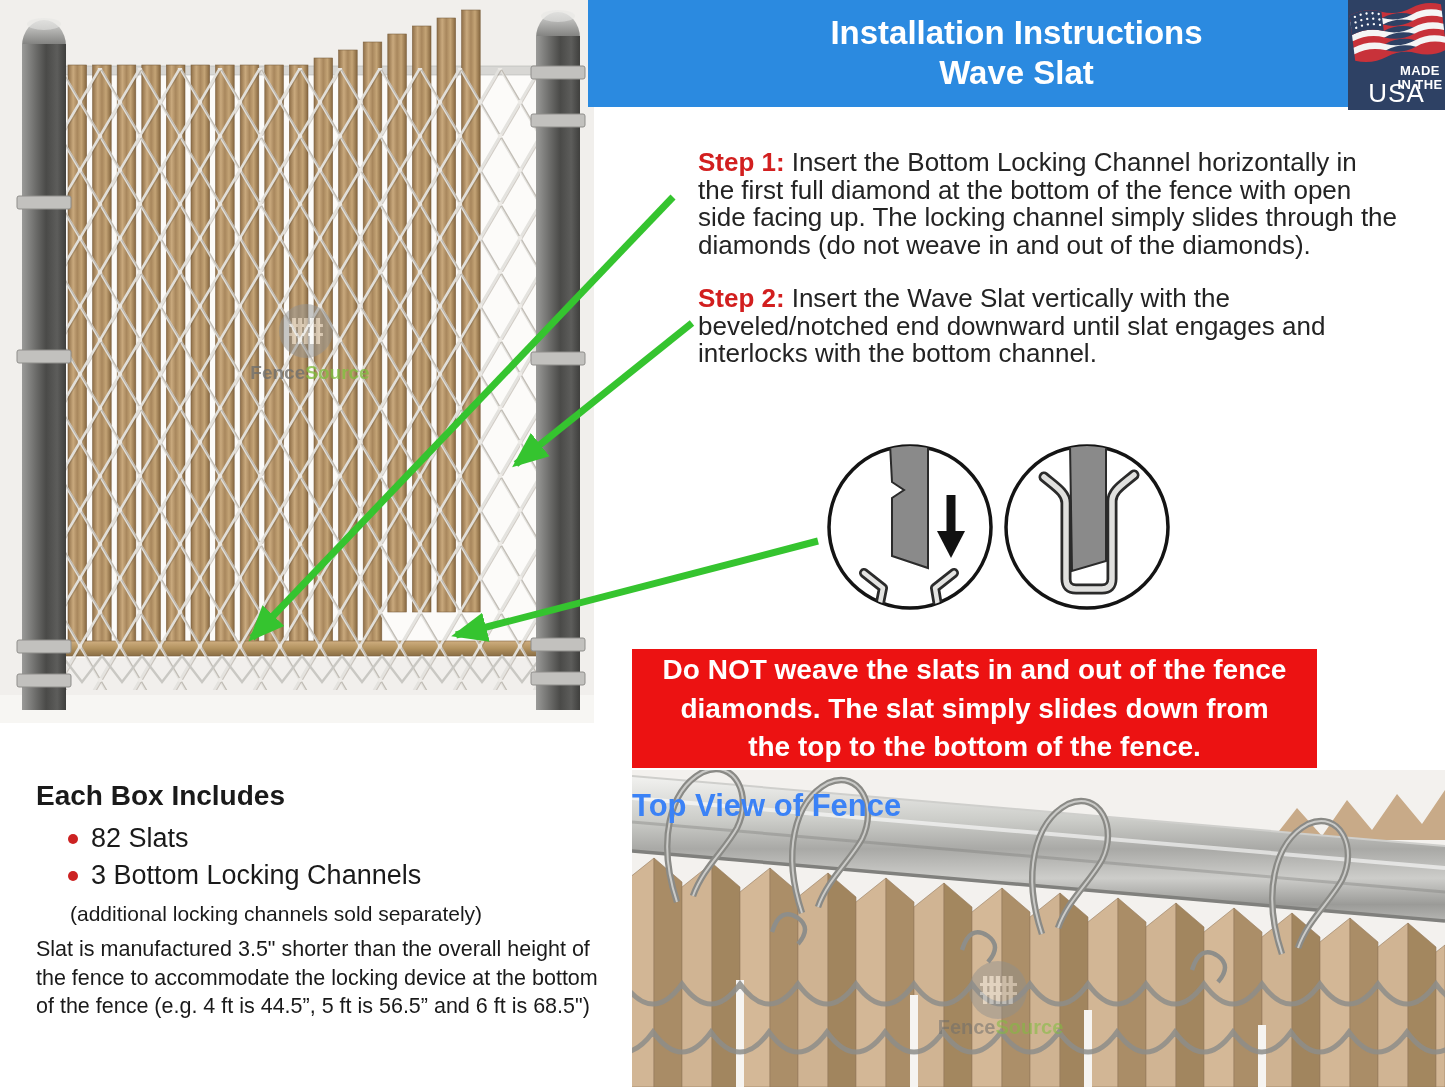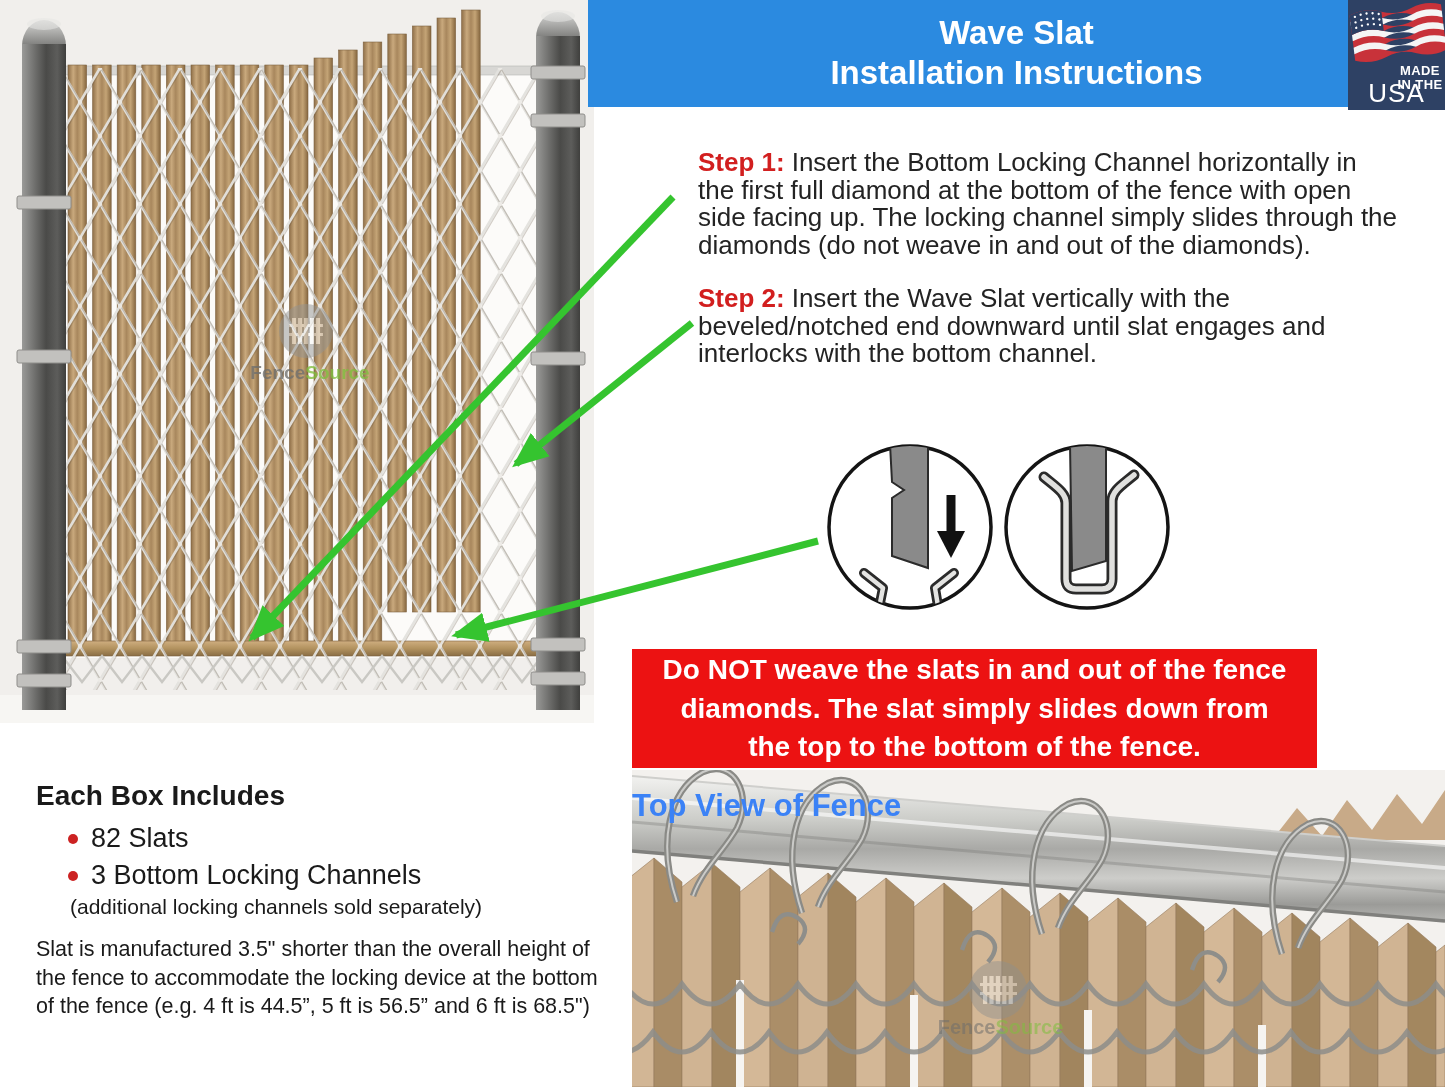--- a/index.html
+++ b/index.html
@@ -23,21 +23,21 @@
     box-sizing:border-box;white-space:nowrap;}
   .topview{left:632px;top:770px;width:813px;height:317px;}
   .topview-title{left:632px;top:788px;width:813px;text-align:left;font-size:31px;
     font-weight:bold;color:#3b82f6;}
   .box{left:36px;top:780px;width:585px;color:#1a1a1a;}
   .box-heading{margin:0 0 8px 0;font-size:28px;font-weight:bold;}
   .box-list{margin:0;padding:0 0 0 32px;list-style:none;}
   .box-item{font-size:27px;line-height:37px;position:relative;}
   .bullet{display:inline-block;width:10px;height:10px;border-radius:50%;background:#cc2222;
     margin-right:13px;vertical-align:3px;}
-  .box-note{font-size:21px;margin:0 0 0 34px;line-height:26px;}
+  .box-note{font-size:21px;margin:7px 0 0 34px;line-height:26px;}
   .size-note{left:36px;top:935px;width:585px;font-size:21.5px;line-height:28.5px;color:#1a1a1a;}
   .arrows{left:0;top:0;width:1445px;height:1087px;pointer-events:none;z-index:6;}
   .wm{position:absolute;font-weight:bold;z-index:4;}
   .wm-left{left:250px;top:362px;width:120px;text-align:center;font-size:19px;opacity:.78;}
   .wm-top{left:928px;top:1016px;width:145px;text-align:center;font-size:20px;opacity:.55;}
   .wm .p1{color:#6f6f6d;}
   .wm .p2{color:#7fbf3e;}
 </style>
 </head>
 <body>
@@ -130,22 +130,22 @@
       <rect x="292" y="318" width="4" height="26" fill="#fafaf8"></rect>
       <rect x="298" y="318" width="4" height="26" fill="#fafaf8"></rect>
       <rect x="304" y="318" width="4" height="26" fill="#fafaf8"></rect>
       <rect x="310" y="318" width="4" height="26" fill="#fafaf8"></rect>
       <rect x="316" y="318" width="4" height="26" fill="#fafaf8"></rect>
     </g>
   </svg>
   <div class="wm wm-left"><span class="p1">Fence</span><span class="p2">Source</span></div>
 
   <div class="abs blue-banner">
+    <div>Installation Instructions</div>
     <div>Wave Slat</div>
-    <div>Installation Instructions</div>
   </div>
 
   <div class="abs flag">
     <svg width="97" height="64" viewBox="0 0 97 64" xmlns="http://www.w3.org/2000/svg">
       <g transform="rotate(-7 48 32)">
         <path d="M4,10 q16,-6 32,0 q15,6 30,0 q15,-6 30,0 l0,6.5 q-15,6 -30,0 q-15,-6 -30,0 q-16,6 -32,0 z" fill="#c8323a"></path>
         <path d="M4,16.5 q16,-6 32,0 q15,6 30,0 q15,-6 30,0 l0,6.5 q-15,6 -30,0 q-15,-6 -30,0 q-16,6 -32,0 z" fill="#f5f5f5"></path>
         <path d="M4,23 q16,-6 32,0 q15,6 30,0 q15,-6 30,0 l0,6.5 q-15,6 -30,0 q-15,-6 -30,0 q-16,6 -32,0 z" fill="#c8323a"></path>
         <path d="M4,29.5 q16,-6 32,0 q15,6 30,0 q15,-6 30,0 l0,6.5 q-15,6 -30,0 q-15,-6 -30,0 q-16,6 -32,0 z" fill="#f5f5f5"></path>
         <path d="M4,36 q16,-6 32,0 q15,6 30,0 q15,-6 30,0 l0,6.5 q-15,6 -30,0 q-15,-6 -30,0 q-16,6 -32,0 z" fill="#c8323a"></path>

